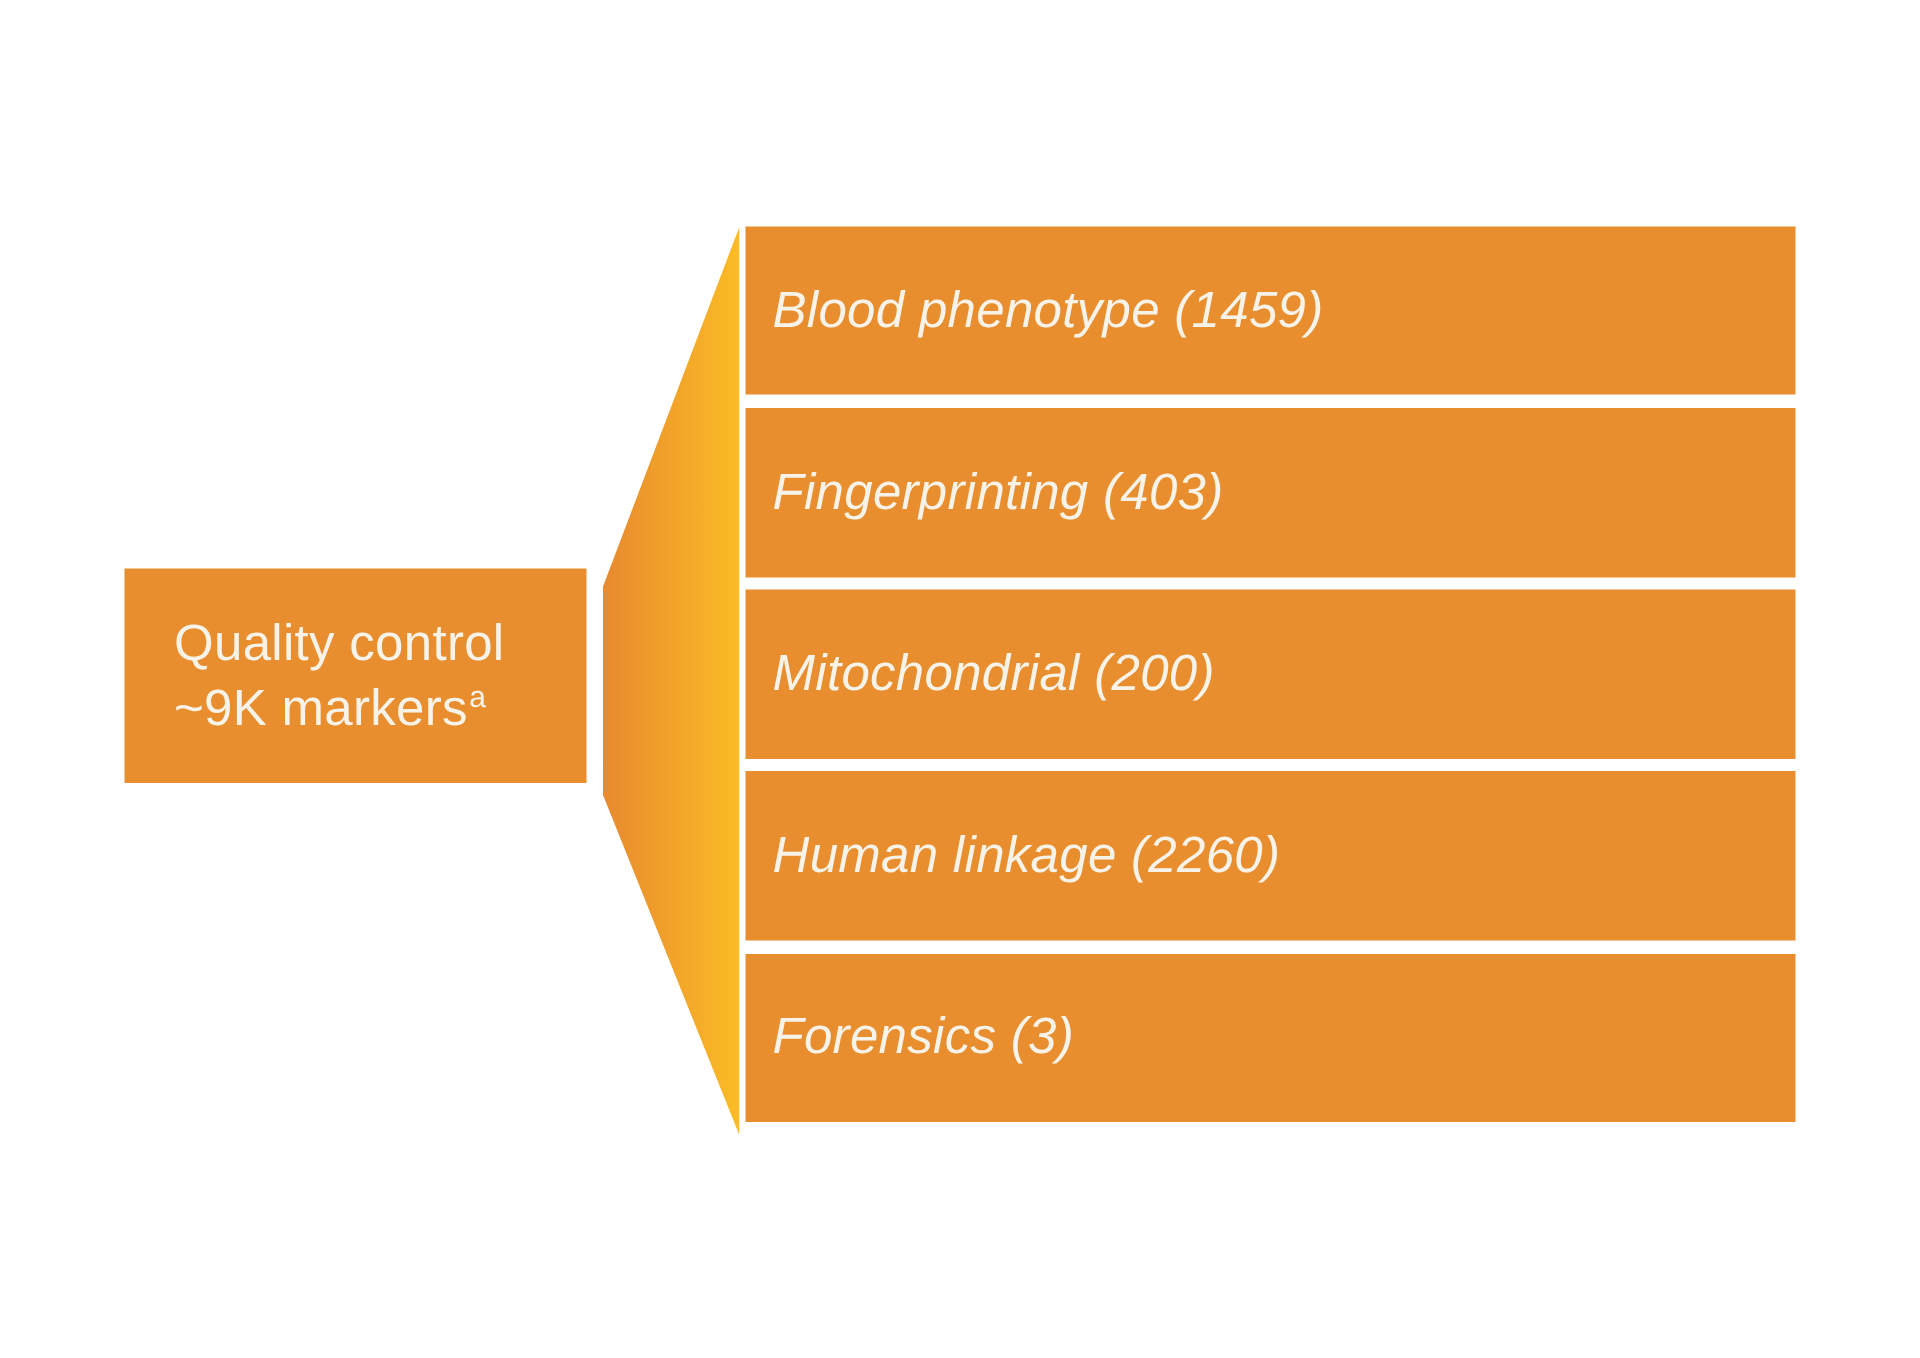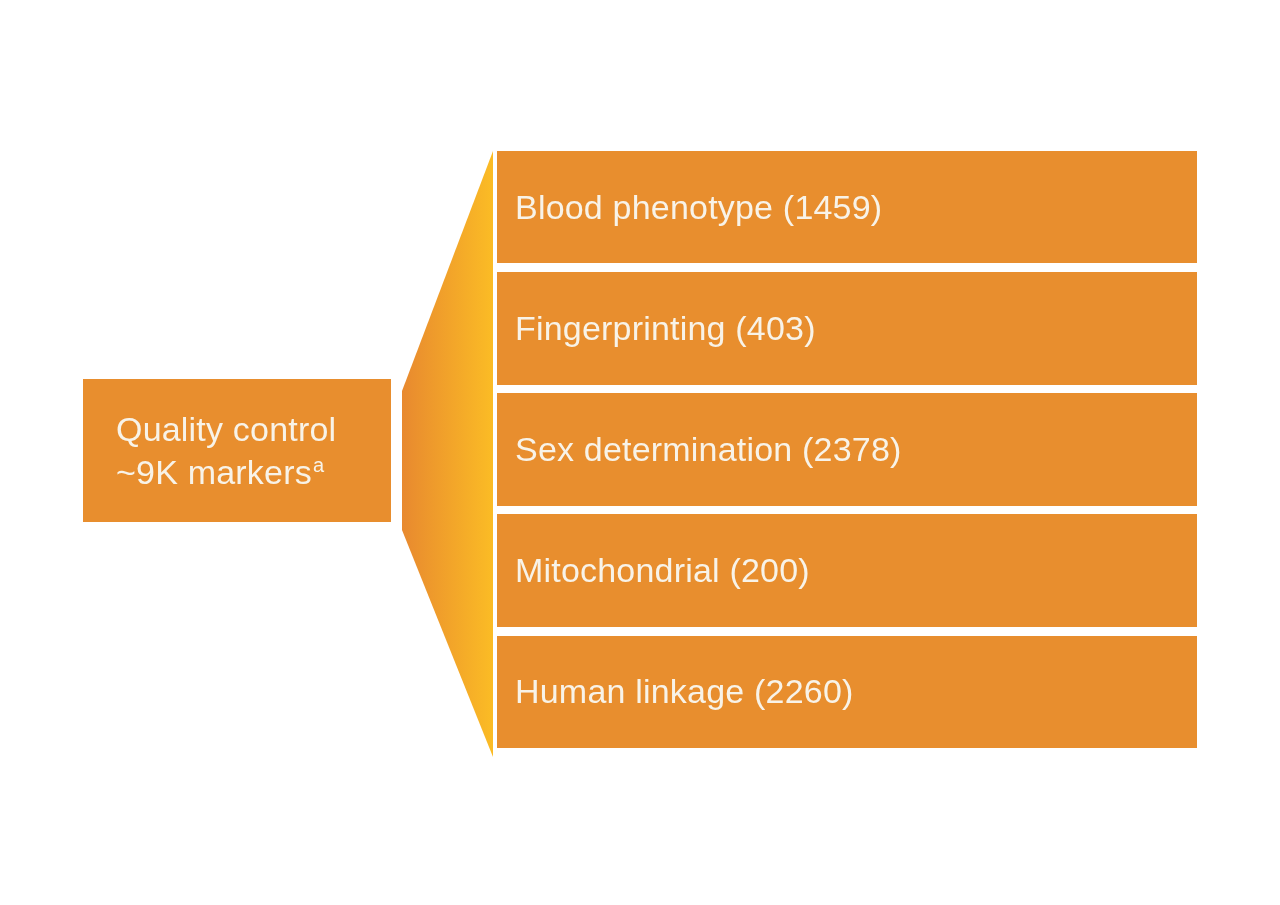--- a/index.html
+++ b/index.html
@@ -63,20 +63,21 @@
     flex: 1;
     background: #E88E2E;
     color: #F8F3E8;
     display: flex;
     align-items: center;
     box-sizing: border-box;
     padding-left: 18px;
     font-size: 34px;
     letter-spacing: 0.2px;
     white-space: nowrap;
+    font-style: italic;
   }
 </style>
 </head>
 <body>
 
 <div class="canvas">
 
   <div class="root-box">
     <div>
       <span>Quality control</span><br>
@@ -95,23 +96,23 @@
   </svg>
 
   <div class="branch-list">
     <div class="branch-bar">
       <span>Blood phenotype (1459)</span>
     </div>
     <div class="branch-bar">
       <span>Fingerprinting (403)</span>
     </div>
     <div class="branch-bar">
-      <span>Sex determination (2378)</span>
-    </div>
-    <div class="branch-bar">
       <span>Mitochondrial (200)</span>
     </div>
     <div class="branch-bar">
       <span>Human linkage (2260)</span>
+    </div>
+    <div class="branch-bar">
+      <span>Forensics (3)</span>
     </div>
   </div>
 
 </div>
 
 </body></html>

